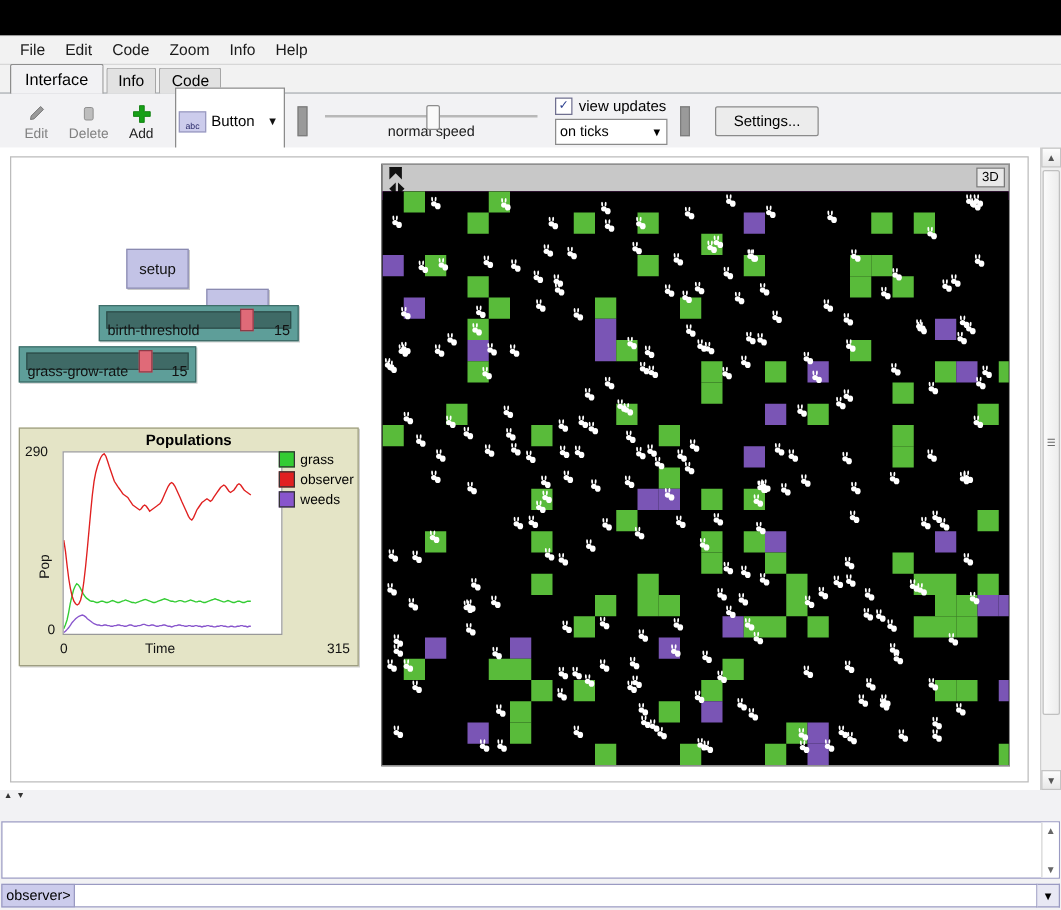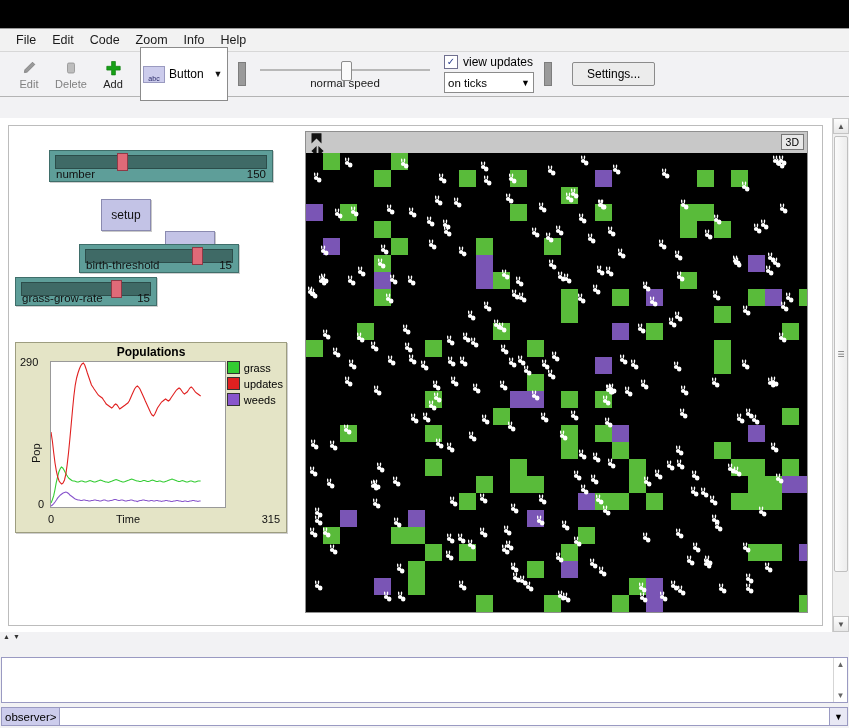--- a/index.html
+++ b/index.html
@@ -125,20 +125,25 @@
 
   <div class="menubar">
     <div class="mi">File</div>
     <div class="mi">Edit</div>
     <div class="mi">Code</div>
     <div class="mi">Zoom</div>
     <div class="mi">Info</div>
     <div class="mi">Help</div>
   </div>
 
+  <div class="tabstrip">
+    <div class="tab active">Interface</div>
+    <div class="tab">Info</div>
+    <div class="tab">Code</div>
+  </div>
 
   <div class="toolbar">
     <div class="tbtn">
       <div class="gl">
         <svg width="16" height="16" viewBox="0 0 16 16">
             <path d="M11.5 2.2l2.3 2.3-7.6 7.6-2.8.5.5-2.8z" fill="#9a9a9a" stroke="#777" stroke-width=".8"></path>
           </svg>
       </div>
       <span>Edit</span>
     </div>
@@ -185,26 +190,20 @@
     </div>
 
     <div class="sep"></div>
 
     <div class="settings">Settings...</div>
   </div>
 
   <div class="main">
     <div class="canvas">
 
-      <div class="w slider" style="left:40px;top:24px;width:224px;height:32px;">
-        <div class="track"></div>
-        <div class="thumb" style="left: calc(31% - 2.1px);"></div>
-        <div class="nm">number</div>
-        <div class="vl">150</div>
-      </div>
 
       <div class="w btnw" style="left:92px;top:73px;width:50px;height:32px;">
         <span>setup</span>
       </div>
       <div class="w btnw" style="left:156px;top:73px;width:50px;height:32px;">
         <span>go</span>
         <span class="fwd">↻</span>
       </div>
 
       <div class="w slider" style="left:70px;top:118px;width:160px;height:29px;">
@@ -233,21 +232,21 @@
               <polyline points="0.0,145.0 1.4,144.0 2.8,142.5 4.1,141.0 5.5,139.0 6.9,136.9 8.3,135.4 9.7,133.9 11.0,132.9 12.4,131.9 13.8,131.4 15.2,130.9 16.5,131.4 17.9,132.4 19.3,133.9 20.7,134.9 22.1,135.9 23.4,136.9 24.8,137.9 26.2,138.4 27.6,139.0 29.0,139.0 30.3,139.5 31.7,139.5 33.1,139.0 34.5,139.0 35.9,139.5 37.2,139.5 38.6,140.0 40.0,140.0 41.4,139.5 42.8,139.5 44.1,139.0 45.5,139.0 46.9,139.5 48.3,139.5 49.6,140.0 51.0,140.0 52.4,139.5 53.8,139.0 55.2,139.0 56.5,139.5 57.9,140.0 59.3,140.0 60.7,139.5 62.1,139.5 63.4,139.0 64.8,138.4 66.2,138.4 67.6,139.0 69.0,139.5 70.3,139.5 71.7,139.0 73.1,139.0 74.5,139.5 75.9,140.0 77.2,140.0 78.6,139.5 80.0,139.5 81.4,139.0 82.7,139.0 84.1,139.5 85.5,140.0 86.9,140.0 88.3,140.5 89.6,140.0 91.0,139.5 92.4,139.5 93.8,139.0 95.2,139.0 96.5,139.5 97.9,139.5 99.3,140.0 100.7,140.0 102.1,139.5 103.4,139.5 104.8,140.0 106.2,140.0 107.6,139.5 108.9,139.5 110.3,140.0 111.7,140.0 113.1,140.5 114.5,140.0 115.8,140.0 117.2,139.5 118.6,139.5 120.0,140.0 121.4,140.0 122.7,140.5 124.1,140.5 125.5,140.0 126.9,140.0 128.3,139.5 129.6,139.5 131.0,140.0 132.4,140.0 133.8,140.5 135.2,140.5 136.5,140.0 137.9,140.0 139.3,140.5 140.7,140.5 142.0,140.0 143.4,140.0 144.8,139.5 146.2,139.5 147.6,140.0 148.9,140.0 150.3,140.5 151.7,140.0 153.1,140.0" fill="none" stroke="#8855cc" stroke-width="1.1" vector-effect="non-scaling-stroke"></polyline>
             </svg>
         </div>
         <div class="legend">
           <div class="row">
             <span class="sw" id="sw0" style="background: rgb(51, 204, 51);"></span>
             <span>grass</span>
           </div>
           <div class="row">
             <span class="sw" id="sw1" style="background: rgb(224, 32, 32);"></span>
-            <span>updates</span>
+            <span>observer</span>
           </div>
           <div class="row">
             <span class="sw" id="sw2" style="background: rgb(136, 85, 204);"></span>
             <span>weeds</span>
           </div>
         </div>
         <div class="ax" style="left:4px;top:13px;">290</div>
         <div class="ax" style="left:22px;top:155px;">0</div>
         <div class="ax" style="left:32px;top:170px;">0</div>
         <div class="ax" style="right:6px;top:170px;">315</div>

